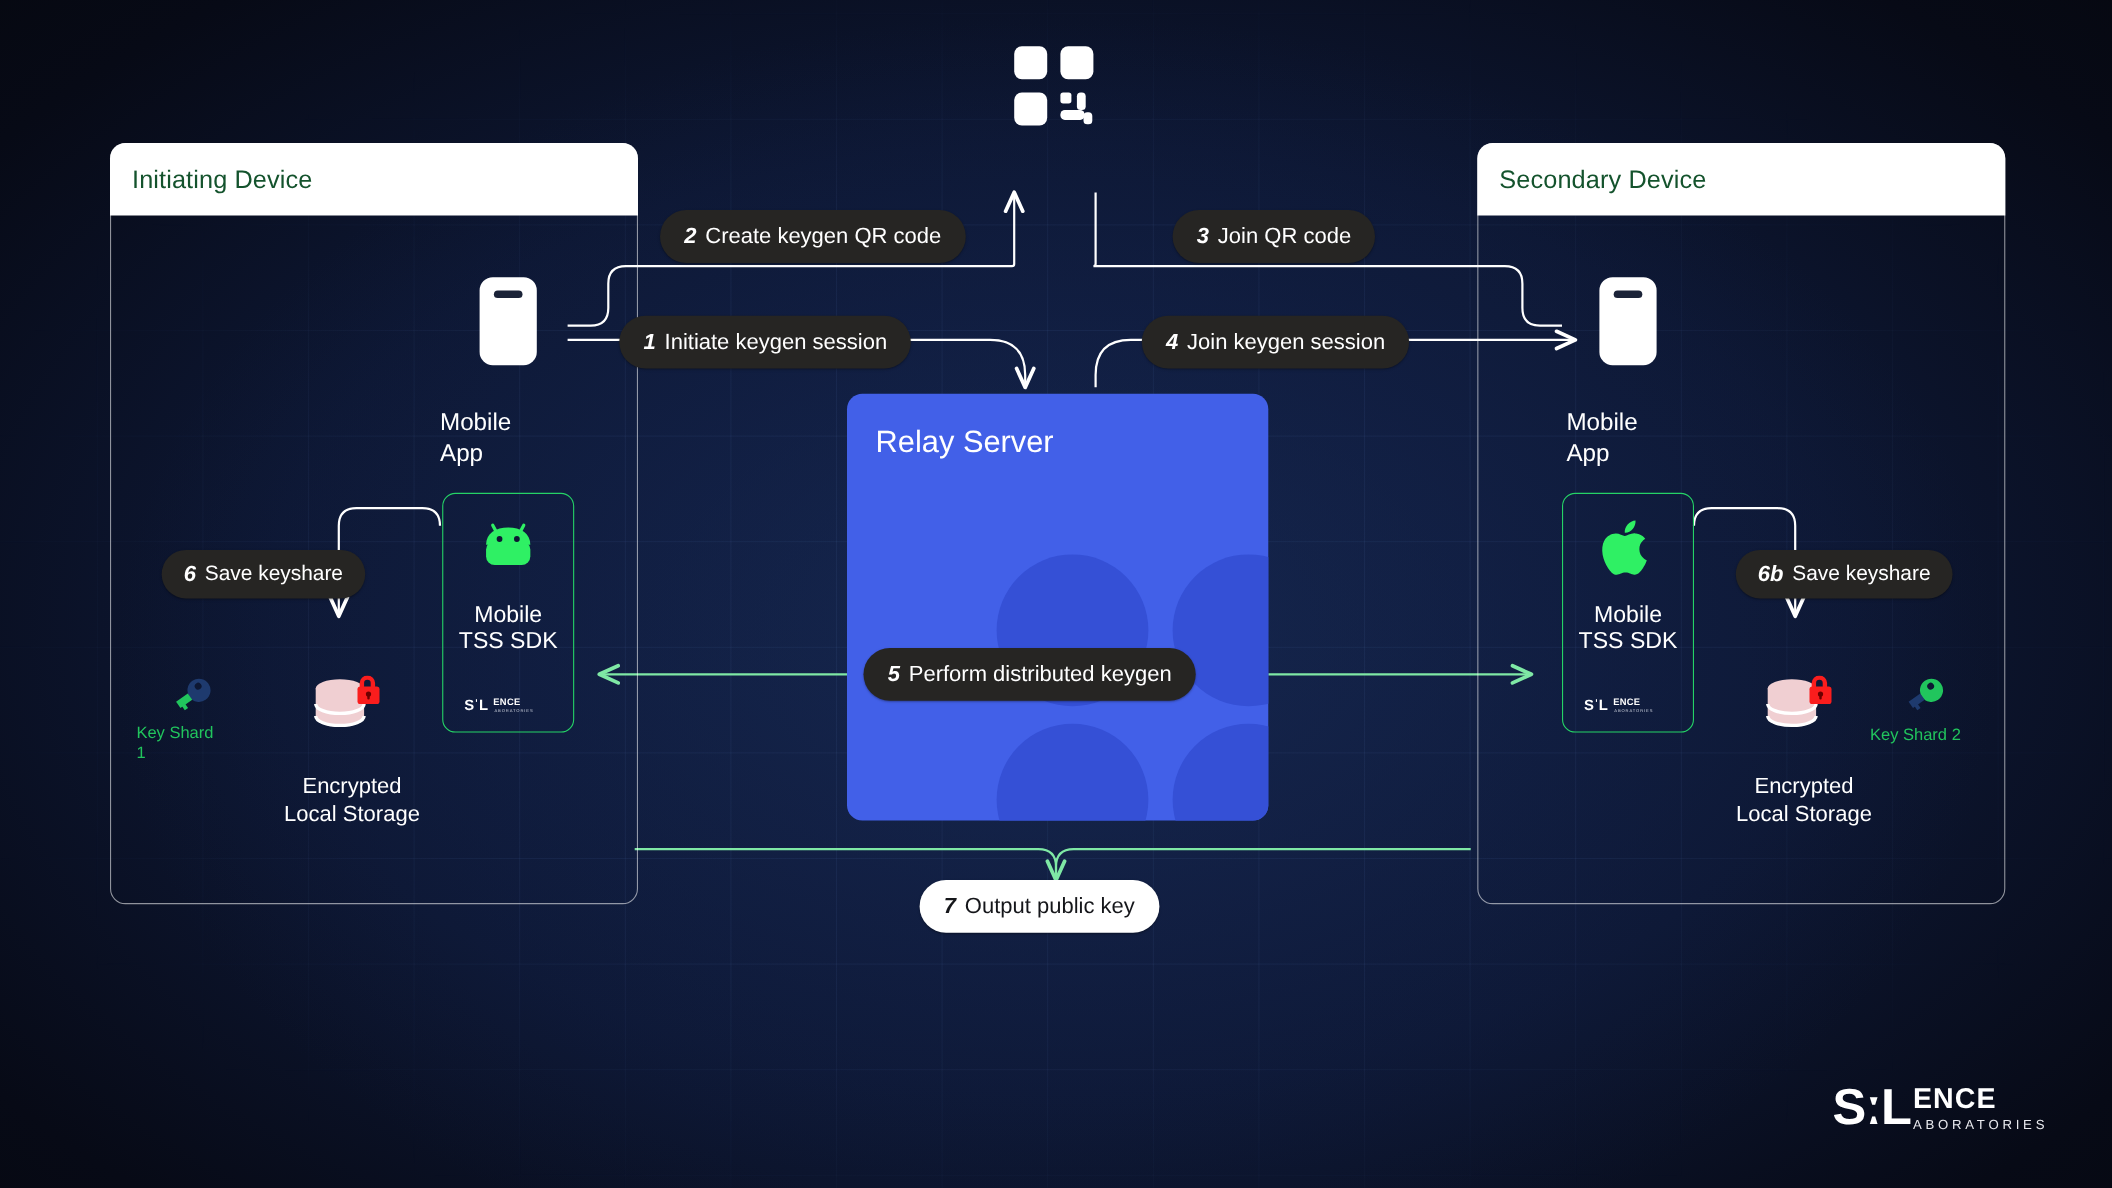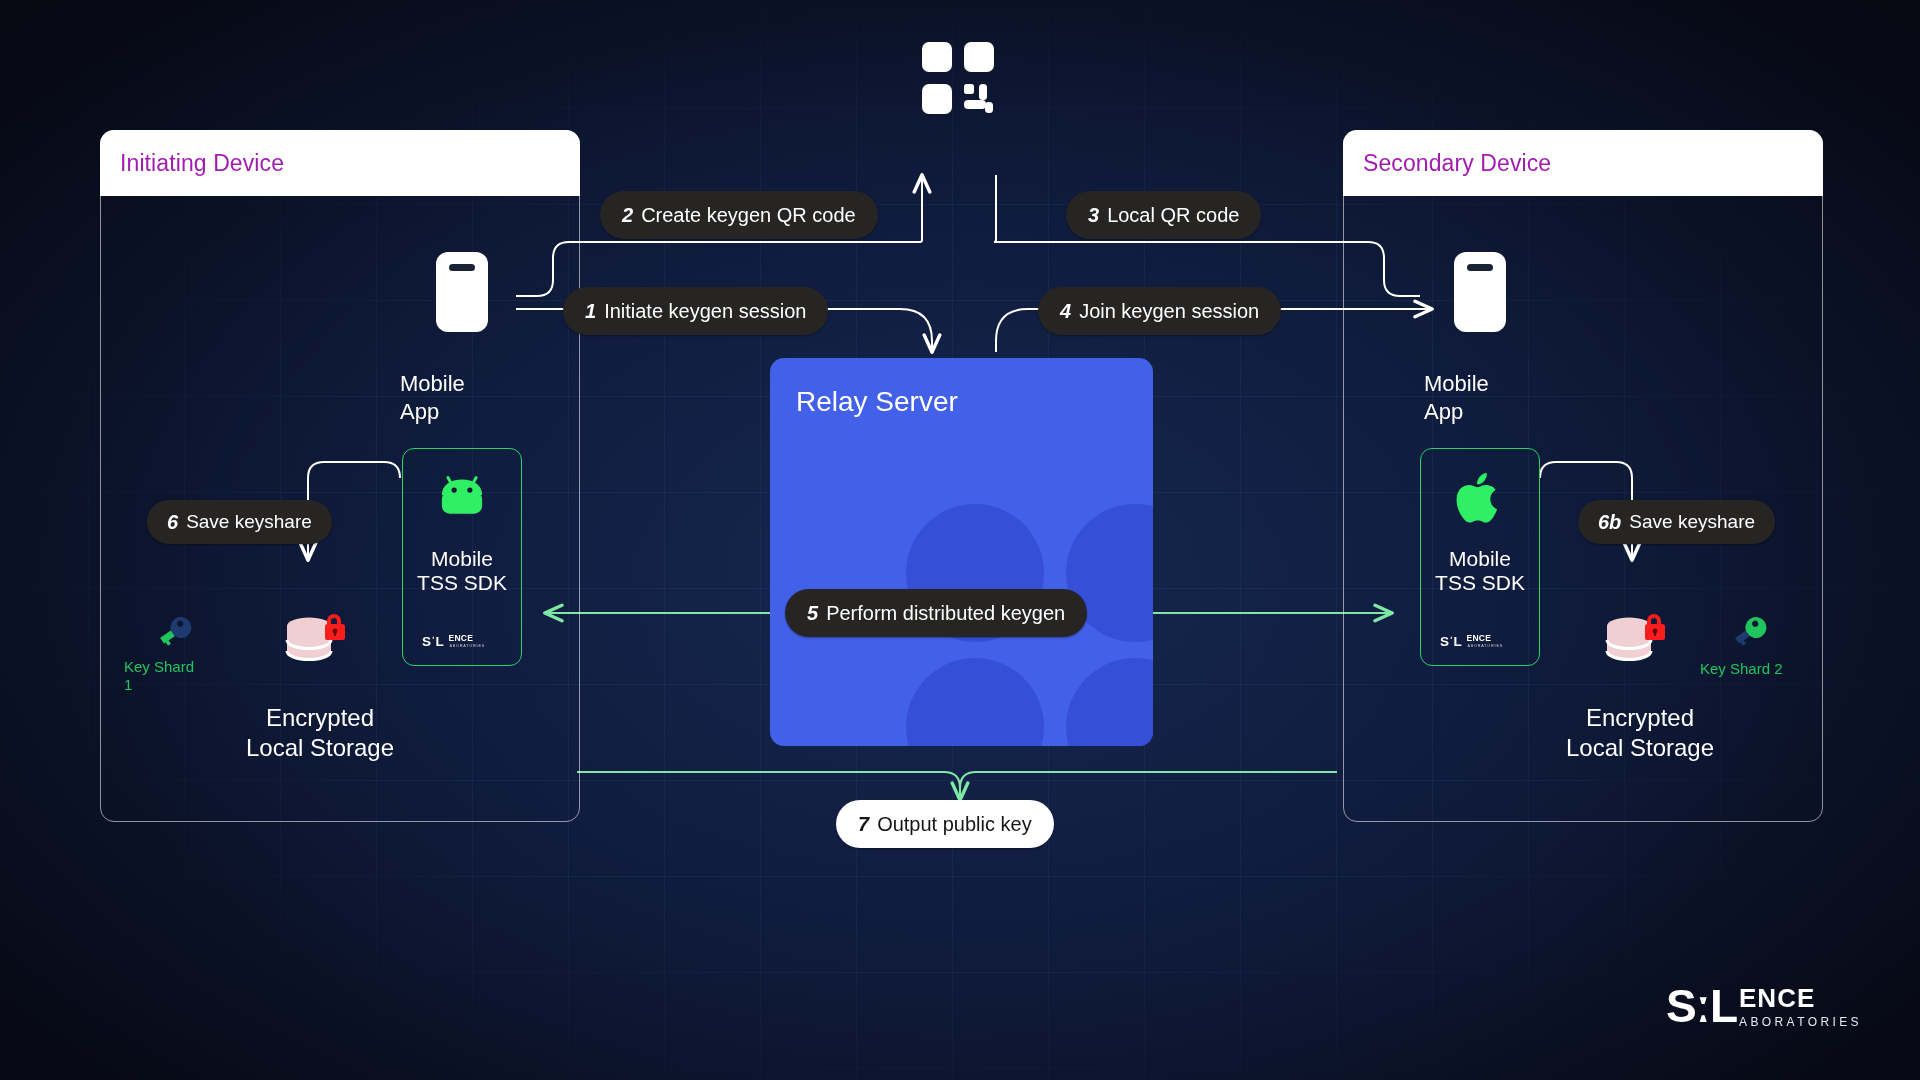--- a/index.html
+++ b/index.html
@@ -39,21 +39,21 @@
   }
   .panel-head {
     position:absolute; left:-1px; top:-1px;
     height:66px; width:calc(100% + 2px);
     background:#ffffff;
     border-radius:14px 14px 0 0;
     display:flex; align-items:center;
     padding-left:20px;
   }
   .panel-head span {
-    color:#a21caf; font-size:23px; letter-spacing:.1px;
+    color:#14532d; font-size:23px; letter-spacing:.1px;
   }
 
   
   .pill {
     position:absolute;
     display:flex; align-items:center; justify-content:center;
     height:48px; padding:0 22px;
     border-radius:26px;
     background:#262523;
     color:#ffffff;
@@ -79,21 +79,21 @@
     border:1.5px solid #25d366; border-radius:12px;
     display:flex; flex-direction:column; align-items:center;
     padding-top:20px;
   }
   .sdk .os { width:56px; height:56px; display:block; }
   .sdk .lbl { margin-top:22px; color:#fff; font-size:21px; line-height:1.16; text-align:center; }
   .sdk .logo { position:absolute; bottom:14px; left:0; right:0; display:flex; justify-content:center; }
 
   
   .lab { position:absolute; color:#ffffff; font-size:22px; line-height:1.26; }
-  .lab.big { font-size:24px; }
+  .lab.big { font-size:20px; }
   .shard-lab { position:absolute; color:#21c55d; font-size:15px; line-height:1.2; text-align:left; }
 
   
   .phone { position:absolute; width:52px; height:80px; background:#ffffff; border-radius:12px; }
   .phone::after {
     content:""; position:absolute; left:50%; top:12px; transform:translateX(-50%);
     width:26px; height:7px; border-radius:4px; background:#1b2338;
   }
   .icon-svg { position:absolute; }
 
@@ -291,21 +291,21 @@
     <span>Initiate keygen session</span>
   </div>
 
   <div class="pill" style="left:600px; top:191px;">
     <b>2</b>
     <span>Create keygen QR code</span>
   </div>
 
   <div class="pill" style="left:1066px; top:191px;">
     <b>3</b>
-    <span>Local QR code</span>
+    <span>Join QR code</span>
   </div>
 
   <div class="pill" style="left:1038px; top:287px;">
     <b>4</b>
     <span>Join keygen session</span>
   </div>
 
   <div class="pill" style="left:785px; top:589px;">
     <b>5</b>
     <span>Perform distributed keygen</span>

